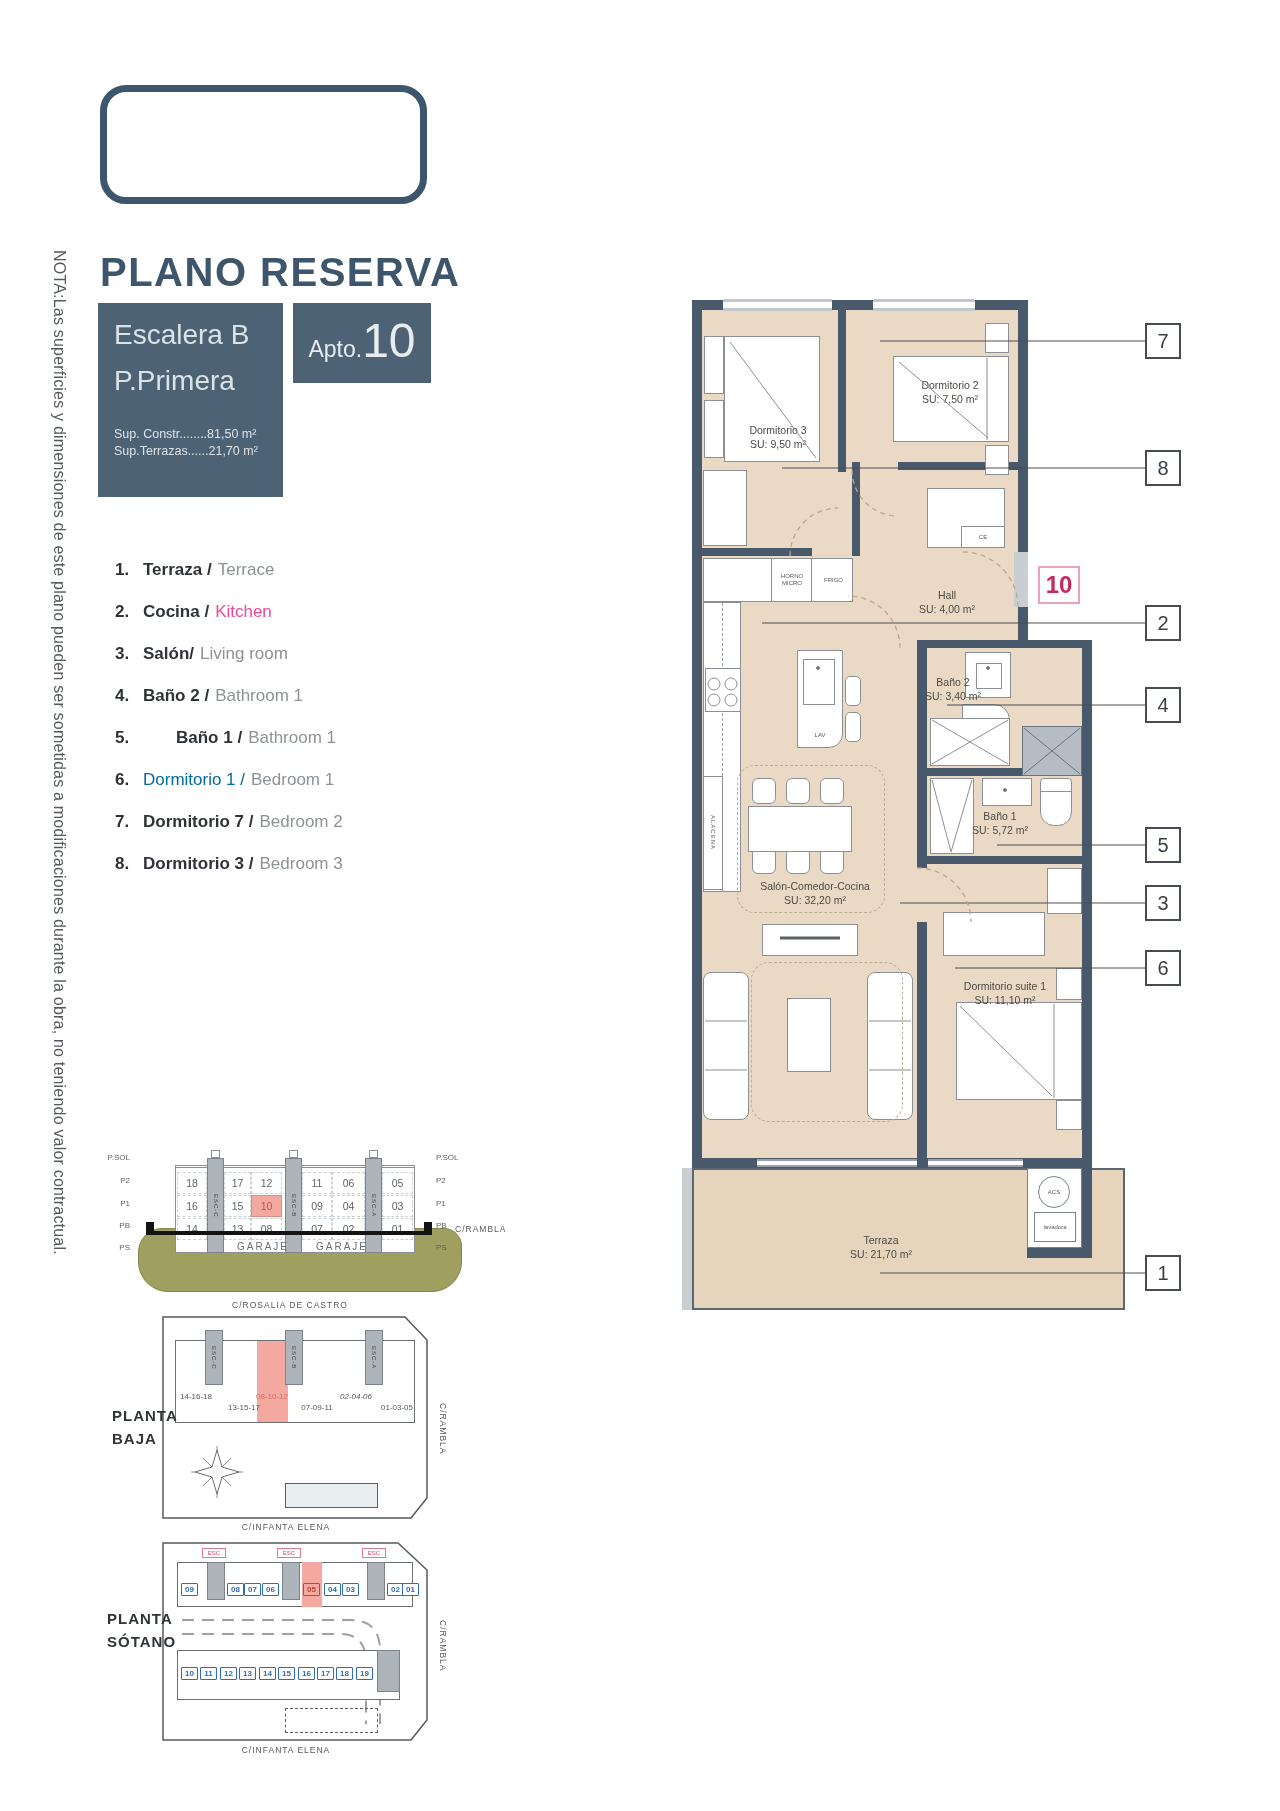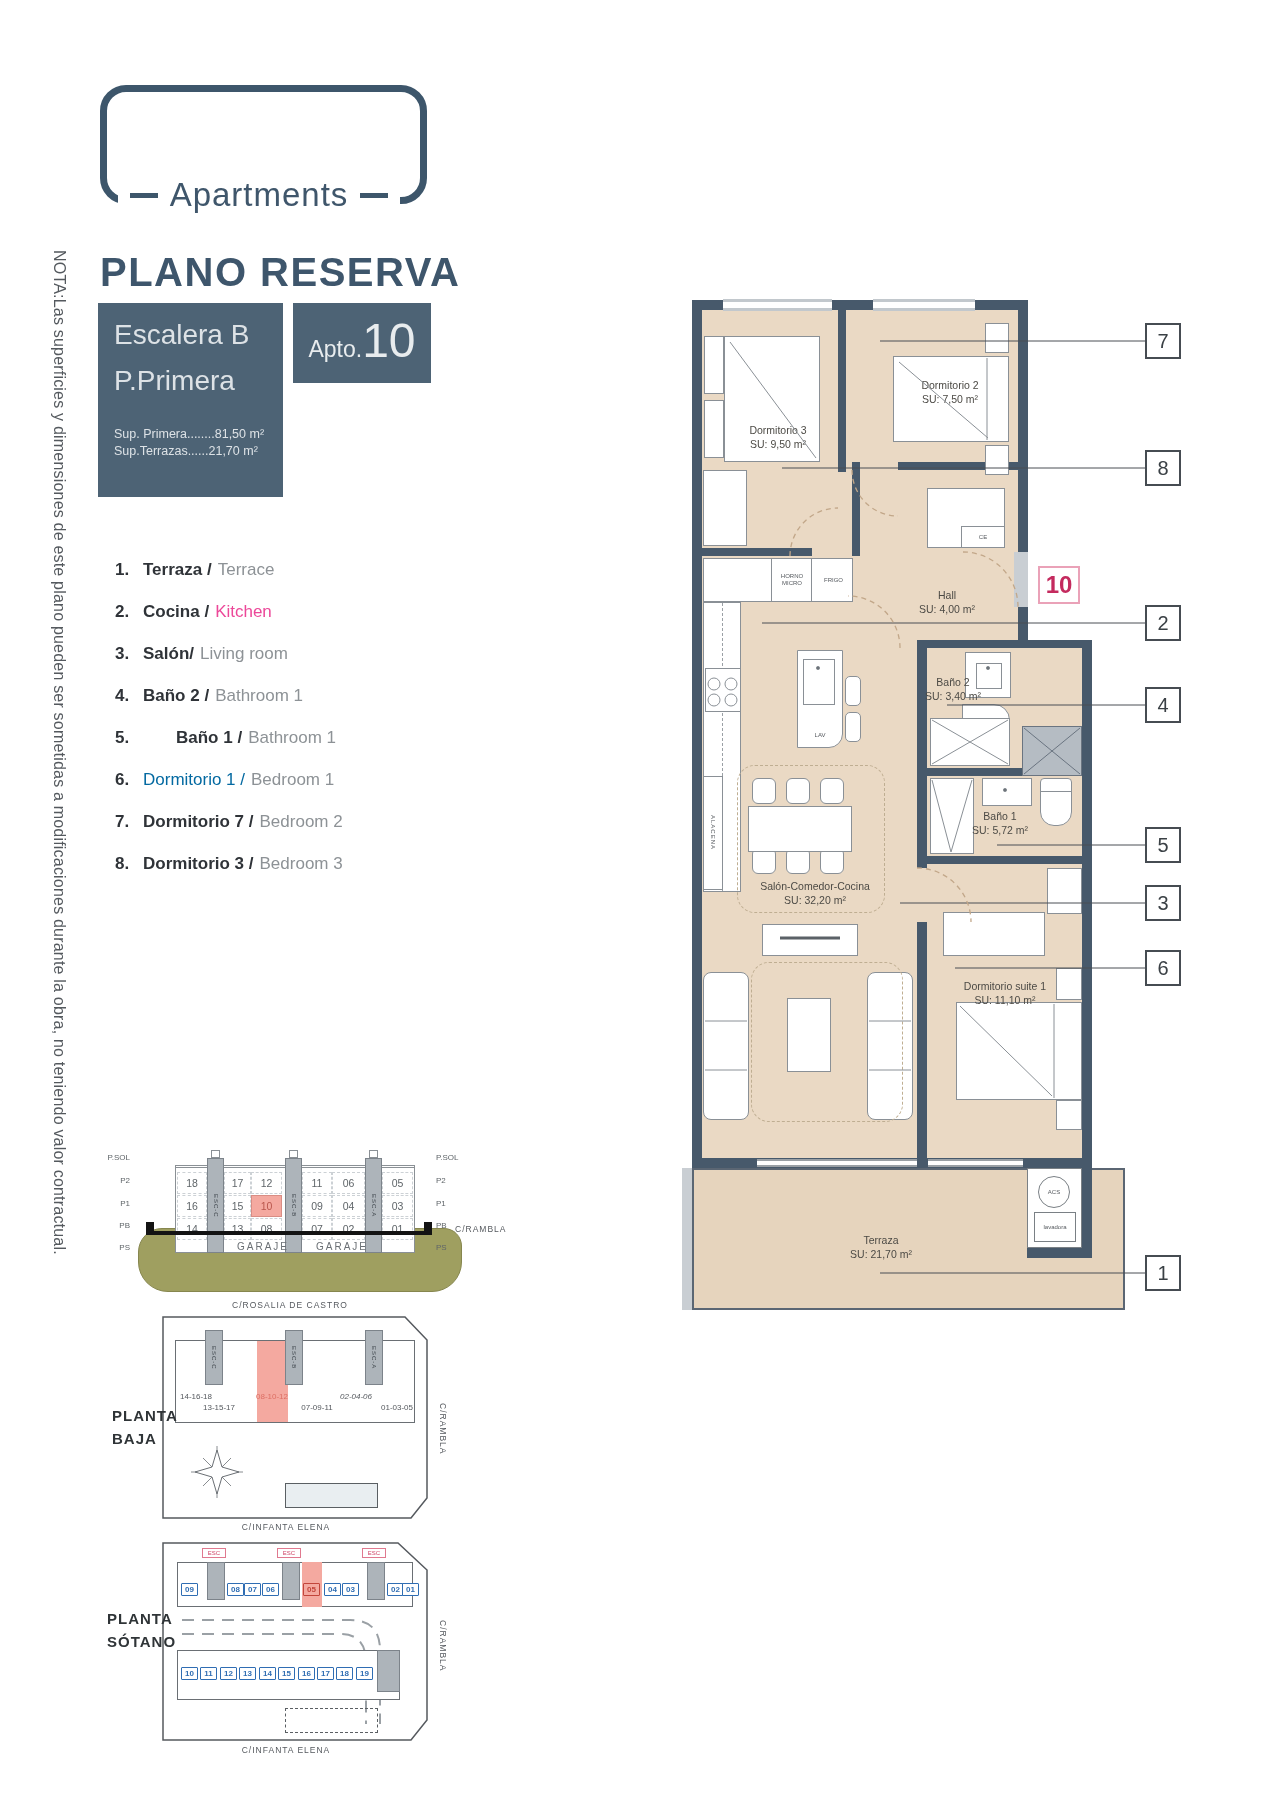--- a/index.html
+++ b/index.html
@@ -28,31 +28,26 @@
   .tinytag{position:absolute;width:24px;height:10px;border:1px solid #e0798f;background:#fff;color:#cf4467;
            font-size:6px;display:flex;align-items:center;justify-content:center;box-sizing:border-box;}
   .fixlbl{font-size:6px;color:#55595e;line-height:1.15;text-align:center;}
 </style>
 </head>
 <body>
 
 <div id="page">
 
   <div class="abs" style="left:100px;top:85px;width:313px;height:105px;border:7px solid #3d566b;border-radius:26px;"></div>
-  <div class="abs" style="left:118px;top:176px;width:282px;background:#fff;display:flex;align-items:center;justify-content:center;gap:12px;">
-    <div style="width:28px;height:5px;background:#3d566b;"></div>
-    <div style="font-size:33px;color:#3f566b;letter-spacing:1px;">Apartments</div>
-    <div style="width:28px;height:5px;background:#3d566b;"></div>
-  </div>
   <div class="abs" style="left:100px;top:250px;font-size:40px;font-weight:600;letter-spacing:1.5px;color:#3e566c;">PLANO RESERVA</div>
 
   <div class="abs" style="left:98px;top:303px;width:185px;height:194px;background:#4d6375;color:#dde2e6;box-sizing:border-box;padding:16px 0 0 16px;">
     <div style="font-size:28px;font-weight:300;">Escalera B</div>
     <div style="font-size:28px;font-weight:300;margin-top:14px;">P.Primera</div>
-    <div style="font-size:12.5px;margin-top:30px;">Sup. Primera........81,50 m²</div>
+    <div style="font-size:12.5px;margin-top:30px;">Sup. Constr........81,50 m²</div>
     <div style="font-size:12.5px;margin-top:3px;">Sup.Terrazas......21,70 m²</div>
   </div>
   <div class="abs" style="left:293px;top:303px;width:138px;height:80px;background:#4d6375;color:#e8ecee;display:flex;align-items:baseline;justify-content:center;padding-top:14px;box-sizing:border-box;">
     <span style="font-size:23px;">Apto.</span>
     <span style="font-size:48px;font-weight:400;line-height:1;">10</span>
   </div>
 
   <div class="abs vt" style="left:50px;top:250px;height:1085px;font-size:16px;color:#54595e;letter-spacing:0.2px;">NOTA:Las superficies y dimensiones de este plano pueden ser sometidas a modificaciones durante la obra, no teniendo valor contractual.</div>
 
   <div class="abs" style="left:115px;top:560px;width:300px;">
@@ -385,21 +380,21 @@
   <div class="score" style="left:205px;top:1330px;width:18px;height:55px;">
       <span>ESC-C</span>
     </div>
   <div class="score" style="left:285px;top:1330px;width:18px;height:55px;">
       <span>ESC-B</span>
     </div>
   <div class="score" style="left:365px;top:1330px;width:18px;height:55px;">
       <span>ESC-A</span>
     </div>
   <div class="grp" style="left:174px;top:1392px;">14-16-18</div>
-  <div class="grp" style="left:197px;top:1403px;">13-15-17</div>
+  <div class="grp" style="left:222px;top:1403px;">13-15-17</div>
   <div class="grp" style="left:250px;top:1392px;color:#dd6f64;">08-10-12</div>
   <div class="grp" style="left:295px;top:1403px;">07-09-11</div>
   <div class="grp" style="left:334px;top:1392px;font-style:italic;">02-04-06</div>
   <div class="grp" style="left:375px;top:1403px;">01-03-05</div>
   <div class="abs" style="left:285px;top:1483px;width:93px;height:25px;background:#e9eef1;border:1.5px solid #5a5f63;box-sizing:border-box;"></div>
   <div class="abs" style="left:112px;top:1405px;width:72px;font-size:15px;font-weight:600;letter-spacing:1px;line-height:1.5;color:#2f3437;">PLANTA BAJA</div>
   <div class="street" style="left:216px;top:1522px;width:140px;text-align:center;">C/INFANTA ELENA</div>
   <div class="street vt" style="left:438px;top:1403px;">C/RAMBLA</div>
 
   <div class="abs" style="left:177px;top:1562px;width:236px;height:45px;background:#fff;border:1px solid #6a6f74;box-sizing:border-box;"></div>

